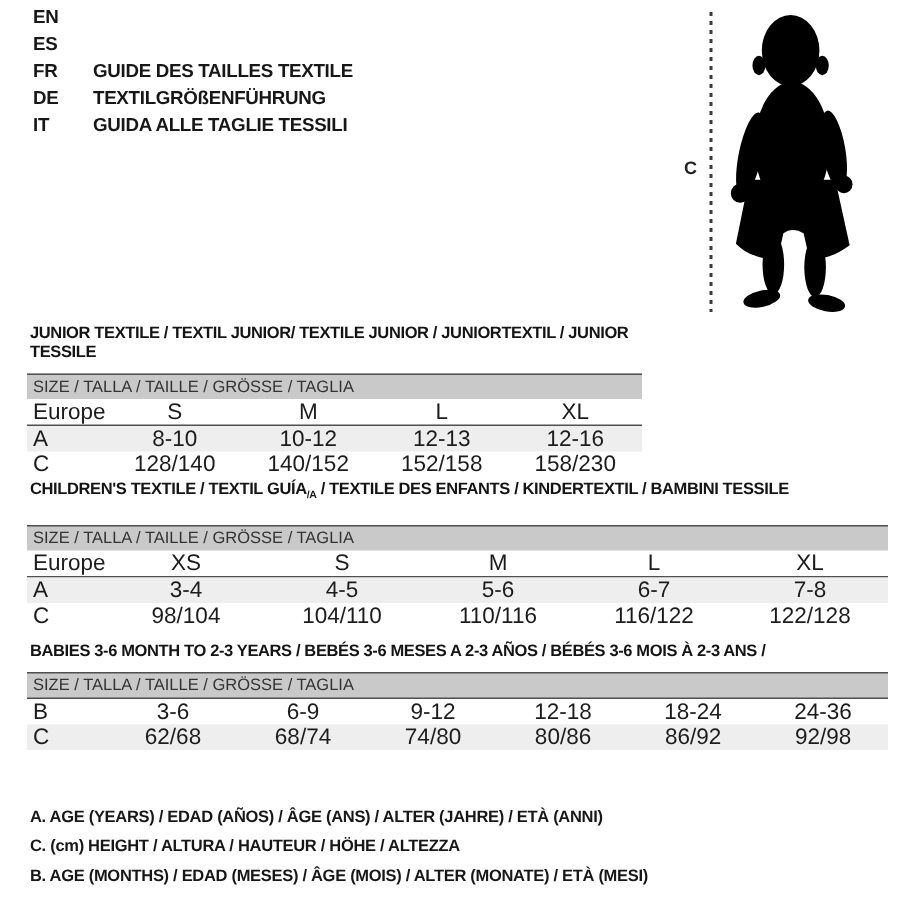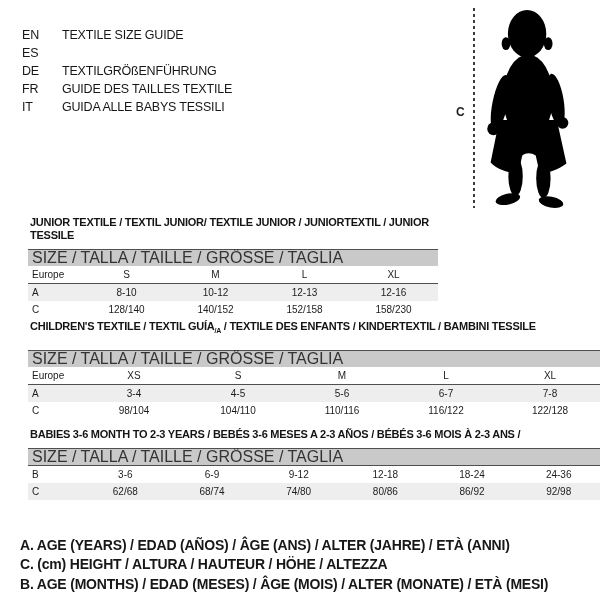--- a/index.html
+++ b/index.html
@@ -6,98 +6,97 @@
   .page{
     position:relative;
     width:600px;height:600px;
     background:#ffffff;
     font-family:"Liberation Sans", sans-serif;
     color:#1c1c1c;
     overflow:hidden;
   }
   
   .lang-block{
-    position:absolute;left:22px;top:26px;
-    font-size:12.5px;font-weight:normal;letter-spacing:-0.2px;
+    position:absolute;left:22px;top:2px;
+    font-size:12.5px;font-weight:bold;letter-spacing:-0.2px;
     line-height:18px;color:#171717;
   }
   .lang-row{display:flex;}
   .lang-row .code{width:40px;flex:0 0 40px;}
   
   .c-label{
     position:absolute;left:456px;top:105px;
     font-size:12px;font-weight:bold;color:#222;
   }
   .dotted{
     position:absolute;left:473px;top:8px;
     width:2px;height:200px;
     background:repeating-linear-gradient(to bottom,#3c3c3c 0 3px,transparent 3px 6px);
   }
   .baby{position:absolute;left:481px;top:8px;}
   
-  .tbl{position:absolute;left:28px;}
+  .tbl{position:absolute;left:18px;}
   .t1{top:216px;width:410px;}
   .t2{top:320px;width:574px;}
   .t3{top:427px;width:574px;}
   .tbl h2{
     margin:0 0 0 2px;
     font-size:11px;font-weight:bold;letter-spacing:-0.25px;color:#141414;
     line-height:13px;
   }
   .t1 h2{margin-bottom:7px;}
   .t2 h2{margin-bottom:13px;}
   .t3 h2{line-height:15px;margin-bottom:6px;}
   sub{font-size:7px;}
   .sizebar{
     height:16px;line-height:16px;
     background:#c9c9c9;
     border-top:1.5px solid #4f4f4f;
     padding-left:4px;
-    font-size:16px;color:#333333;
+    font-size:11px;color:#333333;
   }
   .sizebar.ub{border-bottom:1.5px solid #4f4f4f;}
   .trow{
     display:flex;align-items:center;
-    height:17px;font-size:10px;color:#1c1c1c;
+    height:17px;font-size:15px;color:#1c1c1c;
   }
   .trow .lbl{flex:0 0 50px;padding-left:4px;text-align:left;}
   .trow .cell{flex:1;text-align:center;}
   .trow.shade{background:#eeeeee;}
   .trow.europe{border-bottom:1.5px solid #4f4f4f;}
   
   .notes{
     position:absolute;left:20px;top:536px;
-    font-size:14px;font-weight:bold;letter-spacing:-0.2px;
+    font-size:11px;font-weight:bold;letter-spacing:-0.2px;
     line-height:19.4px;color:#171717;
   }
 </style>
 </head>
 <body>
 
 <div class="page">
 
   <header class="lang-block">
     <div class="lang-row">
       <span class="code">EN</span>
-      <span class="ltitle">TEXTILE SIZE GUIDE</span>
     </div>
     <div class="lang-row">
       <span class="code">ES</span>
+    </div>
+    <div class="lang-row">
+      <span class="code">FR</span>
+      <span class="ltitle">GUIDE DES TAILLES TEXTILE</span>
     </div>
     <div class="lang-row">
       <span class="code">DE</span>
       <span class="ltitle">TEXTILGRÖßENFÜHRUNG</span>
     </div>
     <div class="lang-row">
-      <span class="code">FR</span>
-      <span class="ltitle">GUIDE DES TAILLES TEXTILE</span>
-    </div>
-    <div class="lang-row">
       <span class="code">IT</span>
-      <span class="ltitle">GUIDA ALLE BABYS TESSILI</span>
+      <span class="ltitle">GUIDA ALLE TAGLIE TESSILI</span>
     </div>
   </header>
 
   <span class="c-label">C</span>
   <div class="dotted"></div>
   <svg class="baby" width="96" height="203" viewBox="0 0 100 205" preserveAspectRatio="none">
     <g fill="#000000">
       <ellipse cx="48" cy="26" rx="20" ry="24"></ellipse>
       <ellipse cx="26" cy="36" rx="4.5" ry="6.5"></ellipse>
       <ellipse cx="70" cy="36" rx="4.5" ry="6.5"></ellipse>

